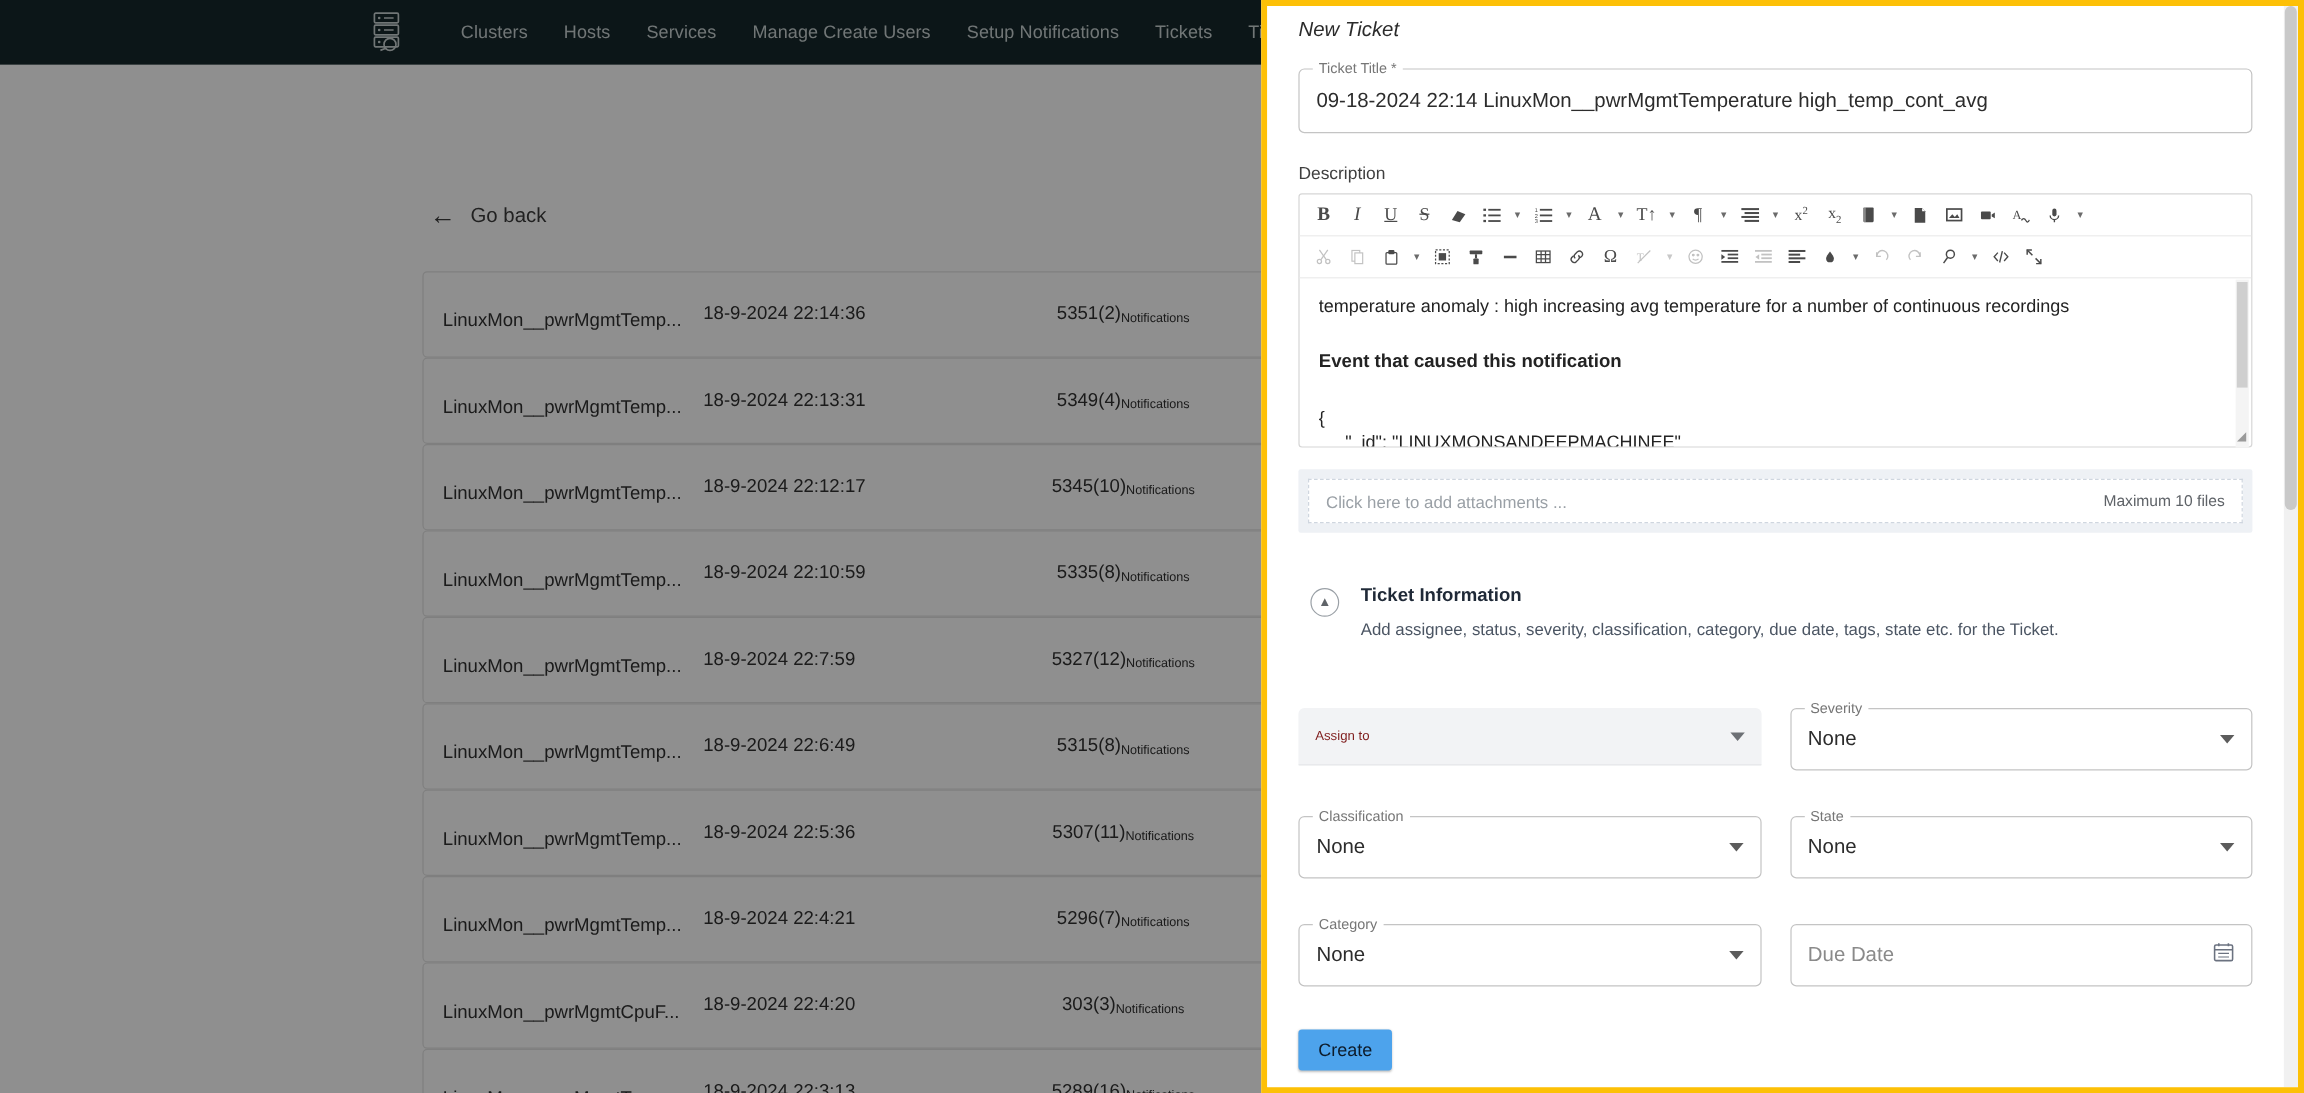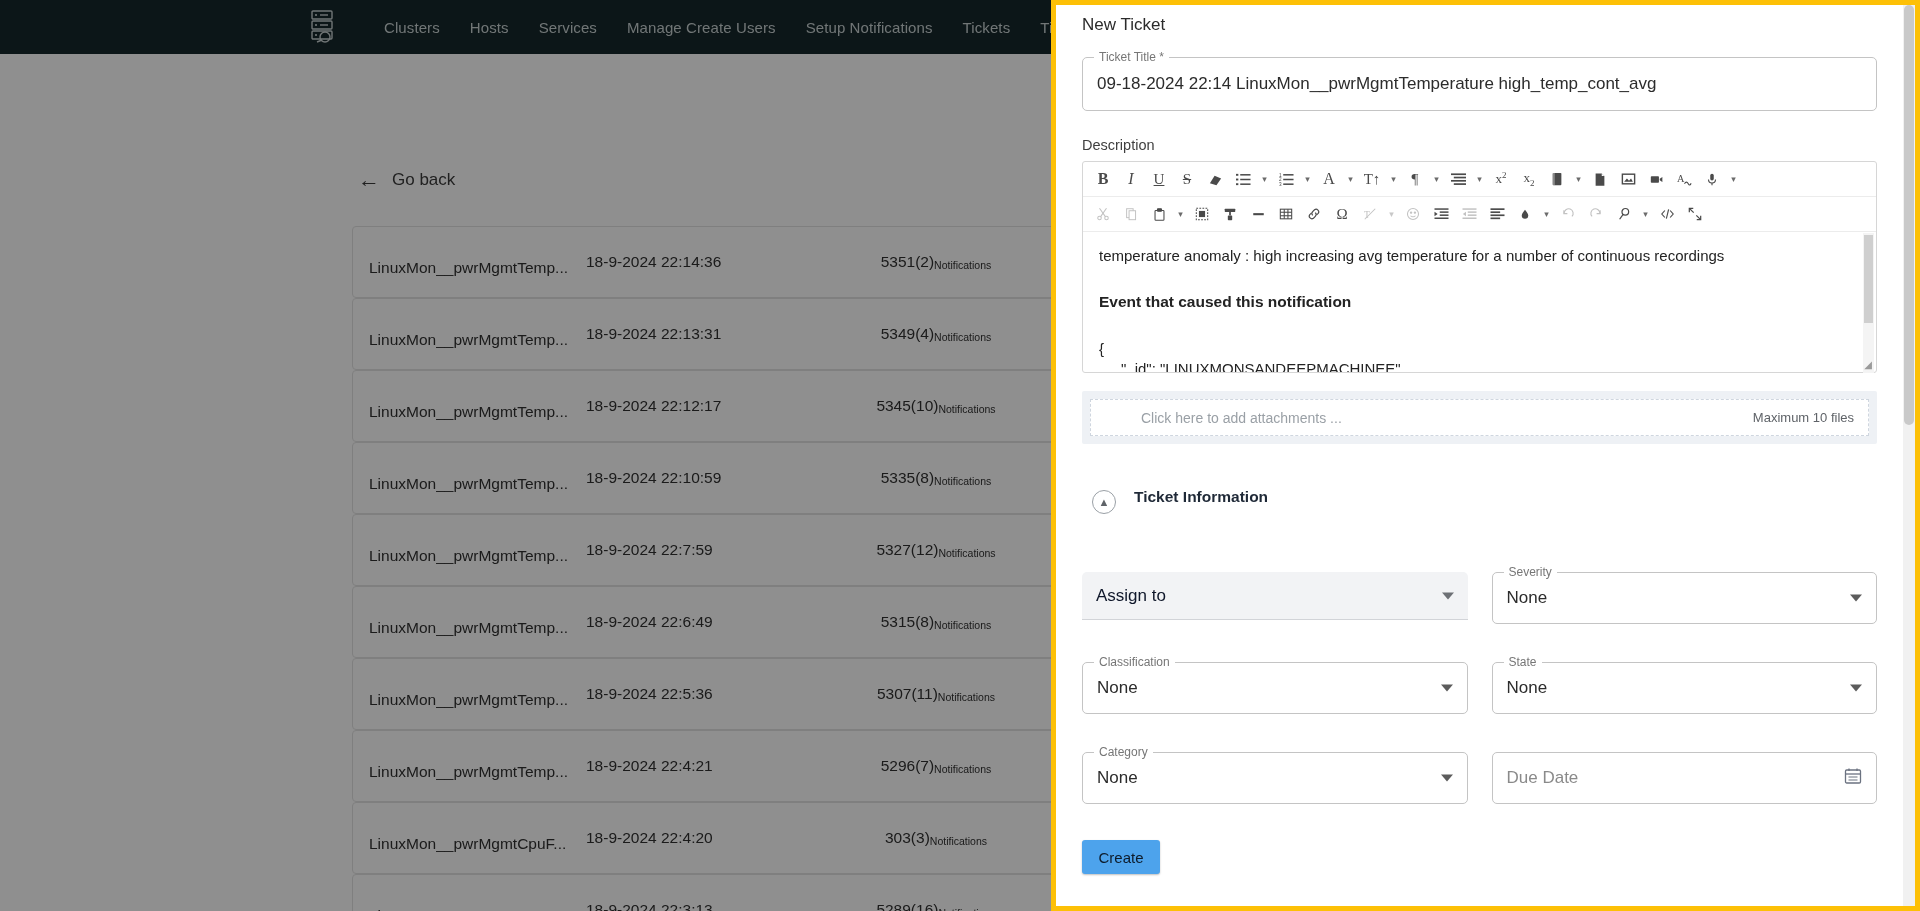--- a/index.html
+++ b/index.html
@@ -80,21 +80,21 @@
   #modal-scrollbar {
     position: absolute; right: 0; top: 0; width: 12px; bottom: 0;
     background: #f1f1f1;
   }
   #modal-scrollbar .thumb {
     position: absolute; top: 0; left: 1px; width: 10px; height: 420px;
     background: #c9c9c9; border-radius: 6px;
   }
 
   #modal-title {
-    font-size: 17px; color: #2b2b2b; padding: 10px 0 10px 26px;
+    font-size: 17px; color: #2b2b2b; padding: 10px 0 10px 26px; font-style: italic;
   }
   .modal-body { padding: 0 26px 0 26px; }
 
   
   .ofield {
     position: relative;
     border: 1px solid #c4c4c4; border-radius: 5px;
     height: 52px; background: #fff;
     display: flex; align-items: center;
   }
@@ -159,21 +159,21 @@
 
   
   #attachments-wrap {
     margin-top: 18px; background: #eef1f5; padding: 8px; border-radius: 2px;
   }
   #attachments {
     border: 1px dashed #cfd6df; background: #fff; height: 37px;
     display: flex; align-items: center; justify-content: space-between;
     padding: 0 14px;
   }
-  #attachments .ph { color: #9aa0a6; font-size: 14px; margin-left: 36px; }
+  #attachments .ph { color: #9aa0a6; font-size: 14px; }
   #attachments .max { color: #5f6368; font-size: 13px; }
 
   
   #ticket-info {
     margin-top: 44px; display: flex; align-items: flex-start; gap: 18px;
   }
   .circle-chev {
     width: 24px; height: 24px; border: 1px solid #9aa0a6; border-radius: 50%;
     display: flex; align-items: center; justify-content: center;
     color: #5f6368; font-size: 11px; flex: none; margin-top: 2px; margin-left: 10px;
@@ -186,21 +186,21 @@
     margin-top: 58px;
     display: grid; grid-template-columns: 1fr 1fr; column-gap: 24px; row-gap: 38px;
   }
   
   .ffield {
     position: relative; height: 48px; background: #f2f3f5;
     border-radius: 5px 5px 0 0;
     display: flex; align-items: center;
     border-bottom: 1px solid #d2d4d8;
   }
-  .ffield .value { padding-left: 14px; font-size: 17px; color: #0f172a; }
+  .ffield .value { padding-left: 14px; font-size: 11px; color: #7f1d1d; }
   .caret-filled {
     position: absolute; right: 14px; top: 50%; transform: translateY(-50%);
     width: 0; height: 0; border-left: 6px solid transparent; border-right: 6px solid transparent;
     border-top: 7px solid #6d7075;
   }
   .caret-outlined {
     position: absolute; right: 14px; top: 50%; transform: translateY(-50%);
     width: 0; height: 0; border-left: 6px solid transparent; border-right: 6px solid transparent;
     border-top: 7px solid #5c5c5c;
   }
@@ -606,20 +606,21 @@
         <div id="attachments">
           <span class="ph">Click here to add attachments ...</span>
           <span class="max">Maximum 10 files</span>
         </div>
       </div>
 
       <div id="ticket-info">
         <div class="circle-chev">▲</div>
         <div>
           <h4>Ticket Information</h4>
+          <p>Add assignee, status, severity, classification, category, due date, tags, state etc. for the Ticket.</p>
         </div>
       </div>
 
       <div id="form-grid">
 
         <div class="ffield">
           <span class="value">Assign to</span>
           <span class="caret-filled"></span>
         </div>
 

